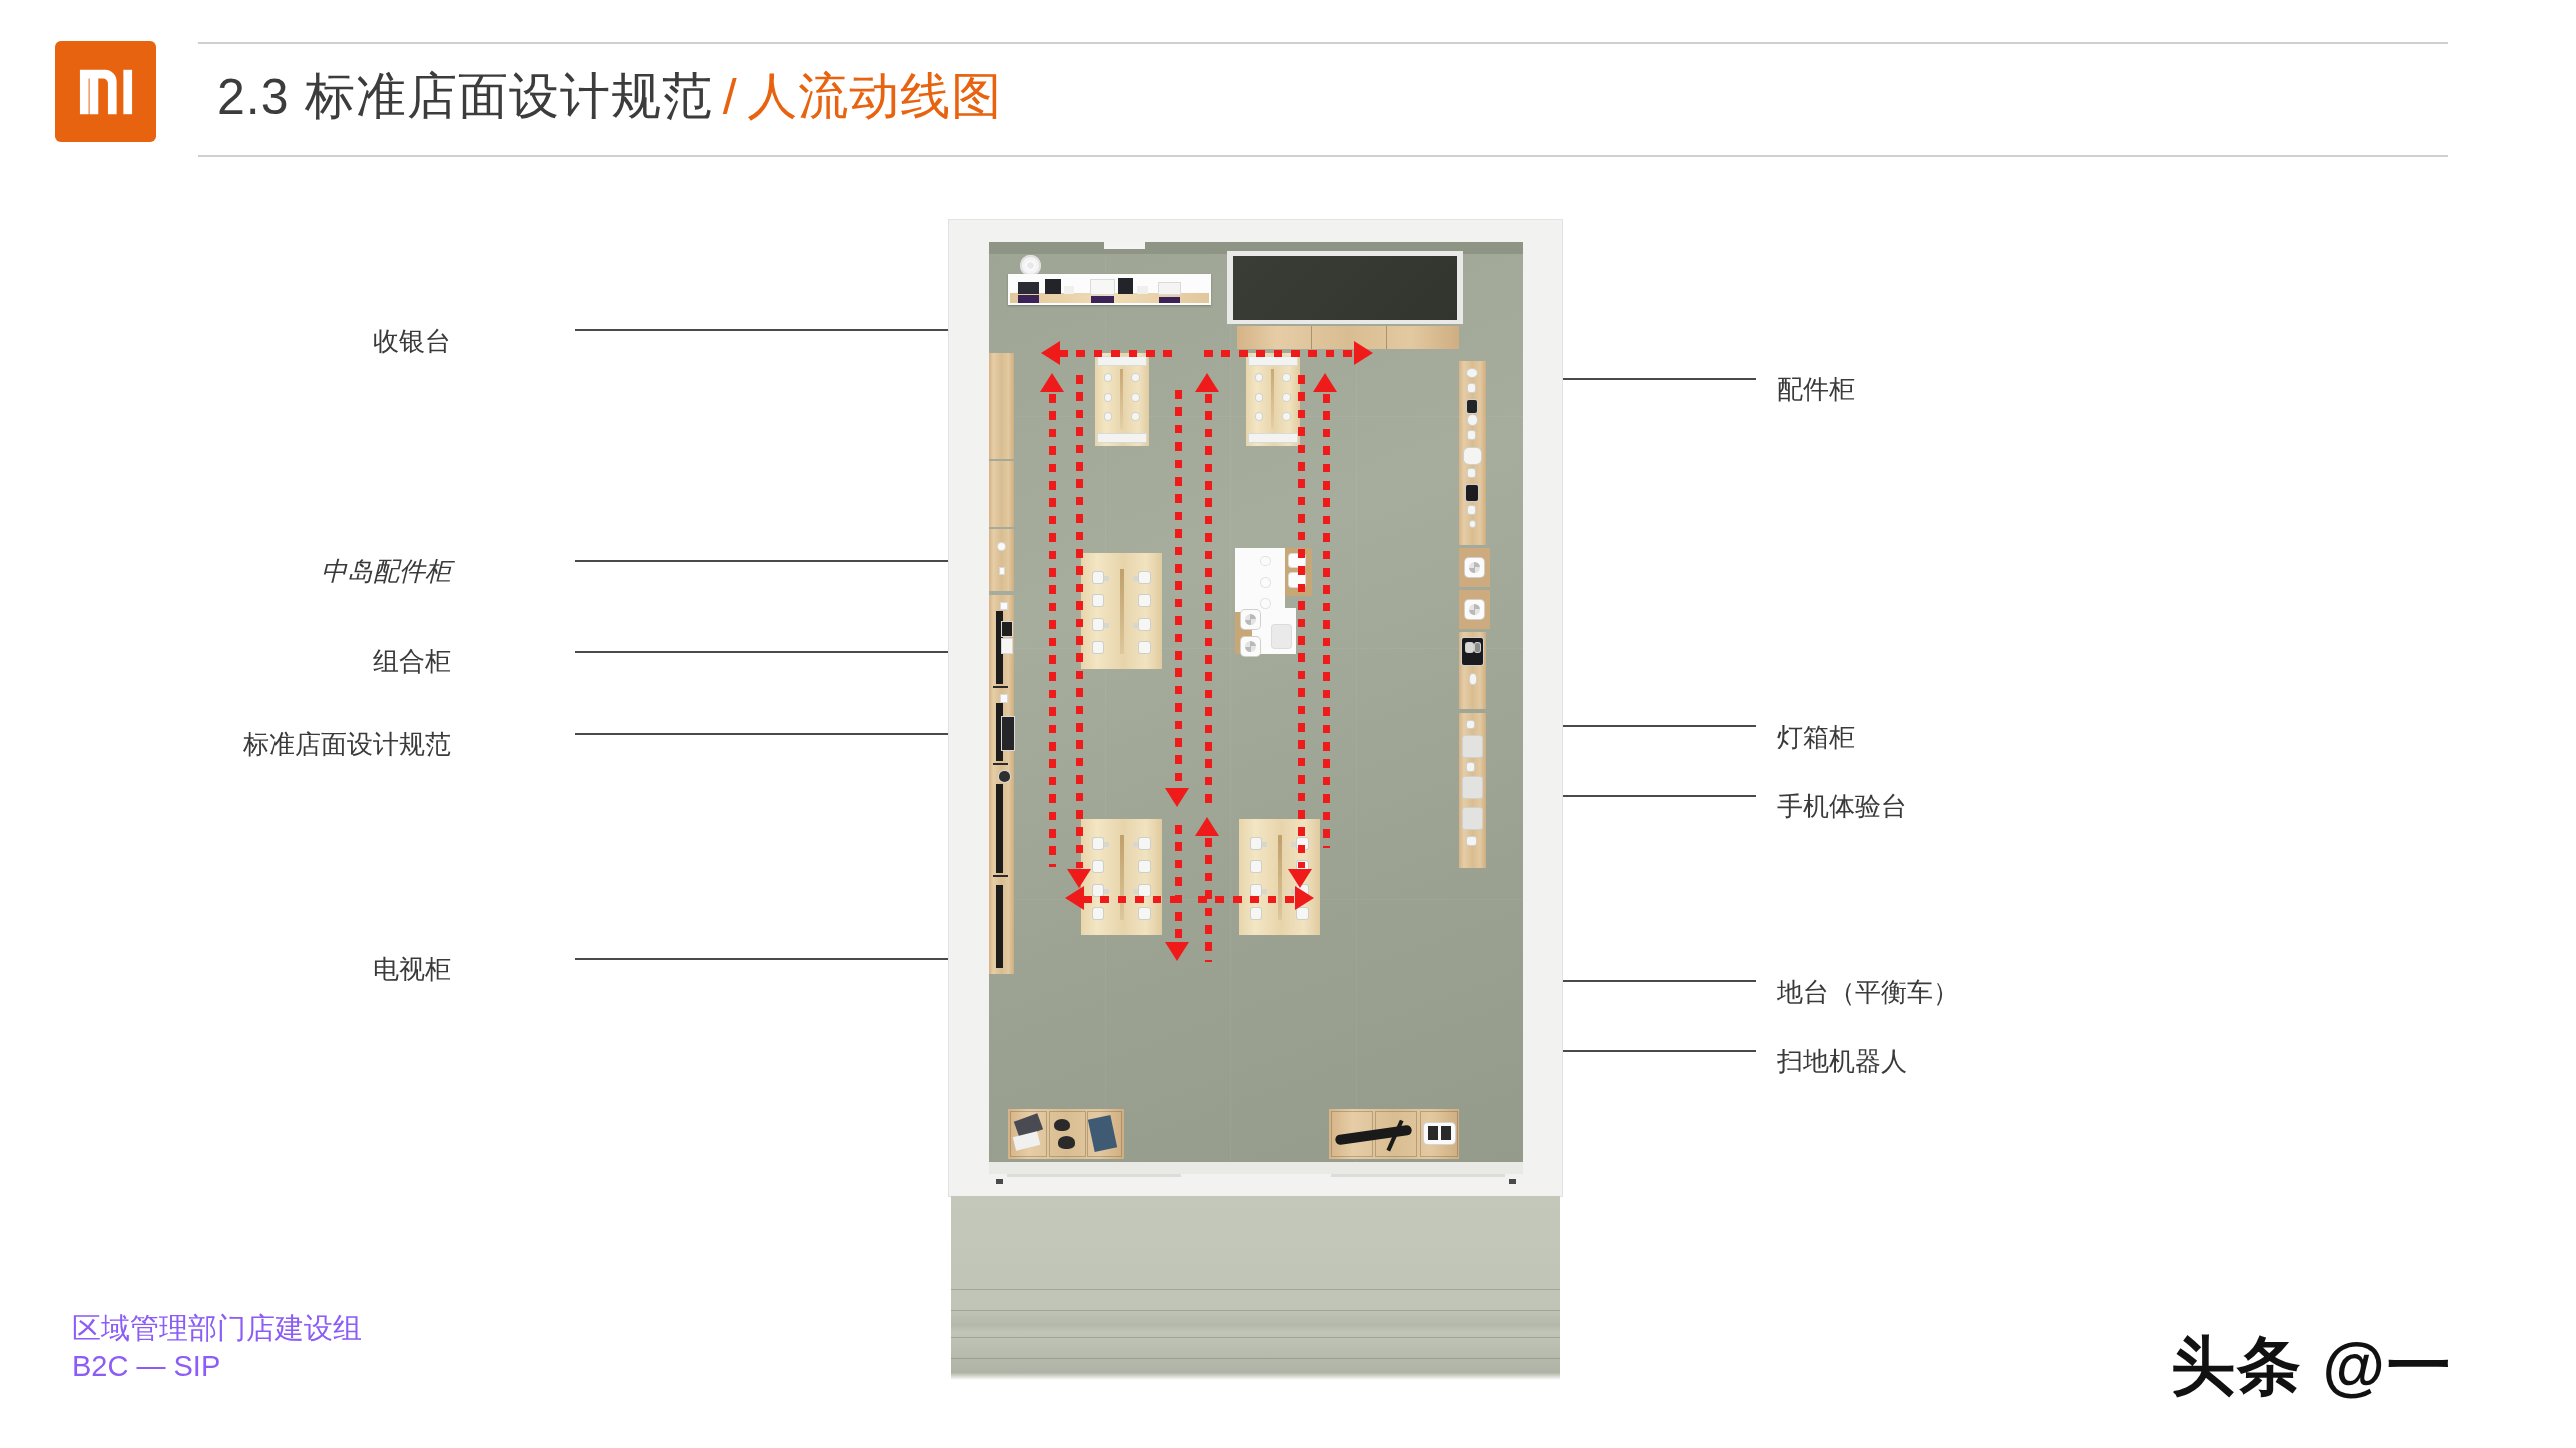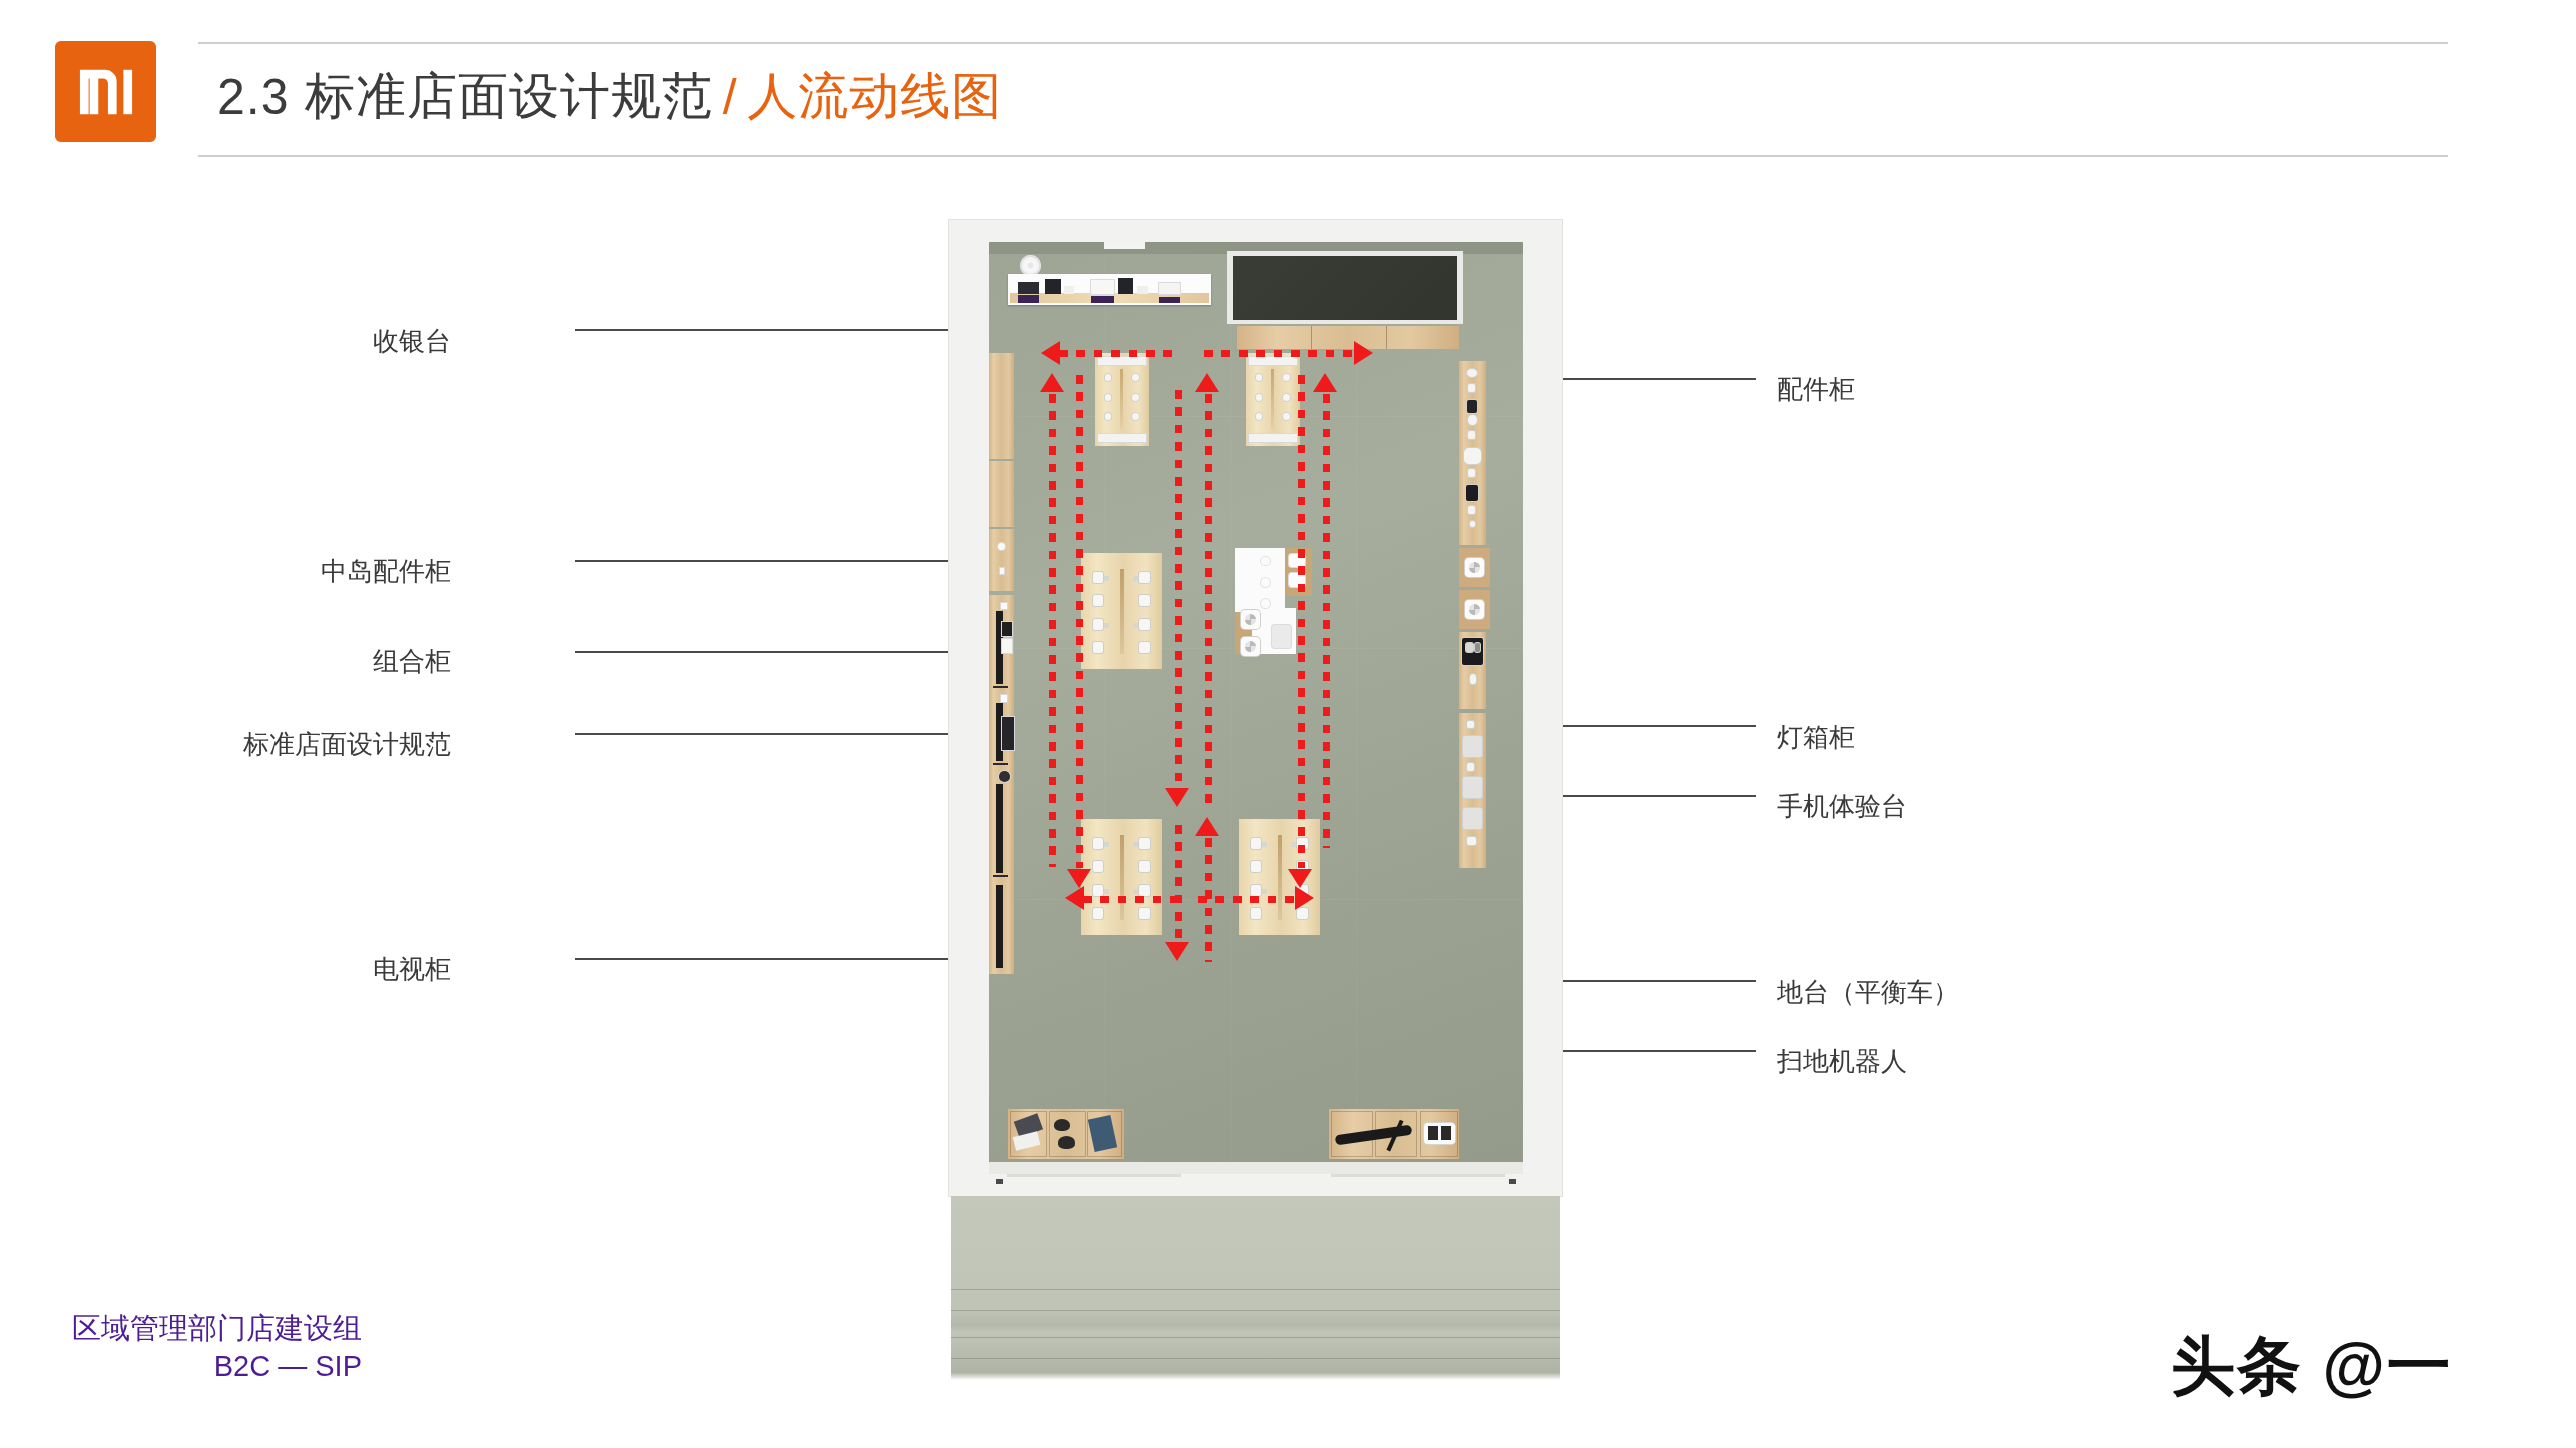--- a/index.html
+++ b/index.html
@@ -142,21 +142,21 @@
   .arw-l { border-top:12.6px solid transparent; border-bottom:12.6px solid transparent; border-right:19.3px solid #ef1b1b; }
   .arw-r { border-top:12.6px solid transparent; border-bottom:12.6px solid transparent; border-left:19.3px solid #ef1b1b; }
 
   
   .callout { position:absolute; font-size:26px; color:#3a3a3a; white-space:nowrap; line-height:1;margin-top:11px; }
   .cl-l { text-align:right; }
   .lead { position:absolute; height:1.9px; background:#4a4a4a; }
   .leaddot { position:absolute; width:16.4px; height:16.4px; border-radius:50%; background:#3d3d3d; }
 
   
-  #footer { position:absolute; left:72px; top:1309px; color:#4c1d95; font-size:29px; line-height:1.32;text-align:right; }
+  #footer { position:absolute; left:72px; top:1309px; color:#8b5cf6; font-size:29px; line-height:1.32; }
   #pagenum { position:absolute; left:2462px; top:1375px; color:#b9b9b9; font-size:25px; }
   #wm { position:absolute; left:2171px; top:1323px; font-size:64px; color:#111; font-weight:700;
     letter-spacing:1.9px; white-space:nowrap; }
 </style>
 </head>
 <body>
 
 <div id="page">
 
   <div id="header">
@@ -176,21 +176,21 @@
       <span class="accent">人流动线图</span>
     </div>
   </div>
 
   <div class="callout cl-l" style="left:171px; top:317px; width:280px;">
     <span>收银台</span>
   </div>
   <div class="lead" style="left:575px; top:329px; width:386px;"></div>
   <div class="leaddot" style="left:992px; top:322px;"></div>
 
-  <div class="callout cl-l" style="left:103px; top:547px; width:348px;">
+  <div class="callout cl-l" style="left:103px; top:547px; width:348px;font-style:italic;">
     <span>中岛配件柜</span>
   </div>
   <div class="lead" style="left:575px; top:560px; width:571px;"></div>
   <div class="leaddot" style="left:1138px; top:552px;"></div>
 
   <div class="callout cl-l" style="left:171px; top:637px; width:280px;">
     <span>组合柜</span>
   </div>
   <div class="lead" style="left:575px; top:651px; width:416px;"></div>
   <div class="leaddot" style="left:983px; top:643px;"></div>

